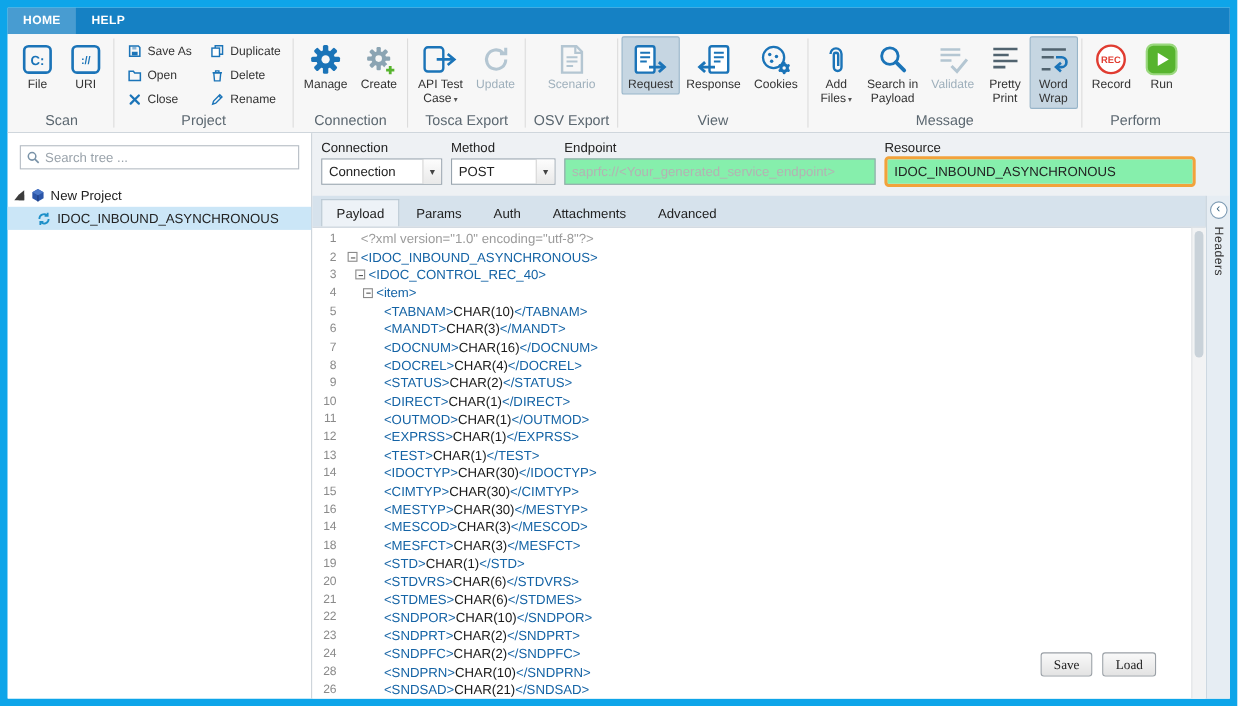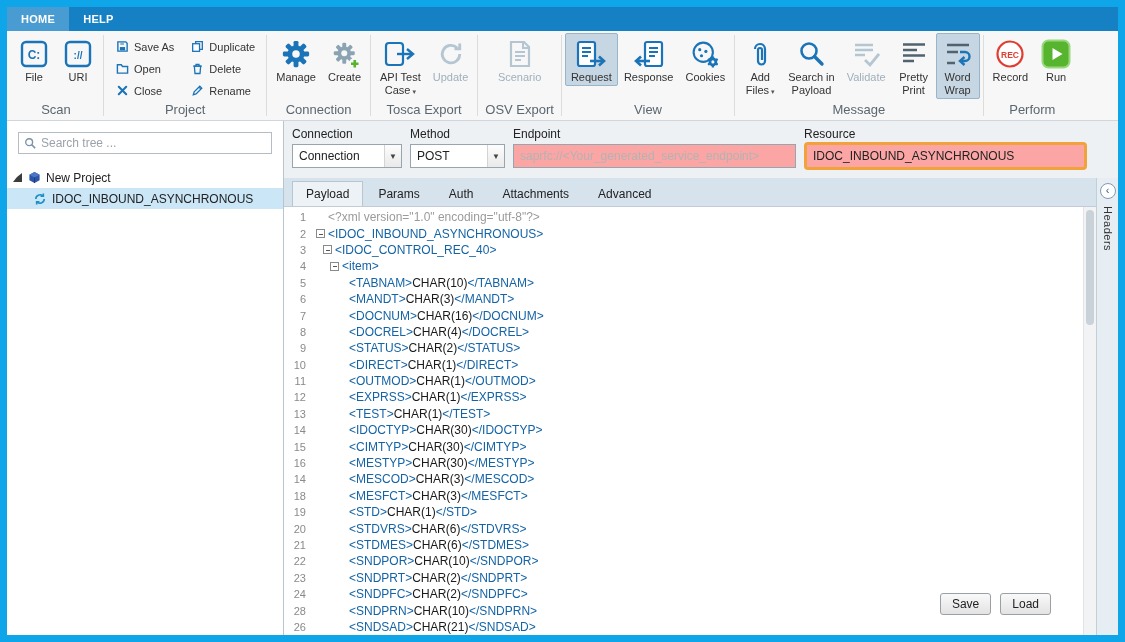--- a/index.html
+++ b/index.html
@@ -44,21 +44,21 @@
 
   
   .content{flex:1;display:flex;flex-direction:column;background:#eef1f4;min-width:0}
   .form-area{padding:6px 8px 8px;display:flex;gap:8px;flex:none}
   .ffield{display:flex;flex-direction:column}
   .flabel{font-size:12px;color:#222;margin-bottom:3px}
   .w-conn{width:110px}.w-method{width:95px}.w-endpoint{width:283px}.w-resource{width:283px}
   .combo{height:24px;background:#fff;border:1px solid #98a4ae;display:flex;align-items:stretch;font-size:12px;color:#222}
   .combo-text{flex:1;display:flex;align-items:center;padding:0 6px;overflow:hidden}
   .combo-caret{width:17px;display:flex;align-items:center;justify-content:center;font-size:8px;color:#444;border-left:1px solid #d4d4d4;background:linear-gradient(#fdfdfd,#e9e9e9)}
-  .tinput{height:24px;border:1px solid #98a4ae;background:#fca5a5;font-size:12px;color:#222;padding:0 6px;width:100%;outline:none;font-family:"Liberation Sans",sans-serif}
+  .tinput{height:24px;border:1px solid #98a4ae;background:#86efac;font-size:12px;color:#222;padding:0 6px;width:100%;outline:none;font-family:"Liberation Sans",sans-serif}
   .tinput::placeholder{color:#b3b3b3}
   .resource-hl{border:3px solid #f2a23b;border-radius:4px;height:28px;margin-top:-2px;background:#fff}
   .resource-hl .tinput{border:none;height:22px}
 
   .body-row{flex:1;display:flex;min-height:0}
   .edit-col{flex:1;display:flex;flex-direction:column;min-width:0}
   .tabstrip{height:28px;background:#d6e2ec;display:flex;align-items:flex-end;padding-left:8px;flex:none}
   .tab{font-size:12px;color:#222;padding:5px 13px 5px;margin-right:1px;border:1px solid transparent;border-bottom:none}
   .tab.active{background:#edf2f7;border-color:#b7c6d2}
 
@@ -68,21 +68,21 @@
   .lnum{width:28px;flex:none;text-align:right;color:#8a8a8a;font-size:11px;padding-right:6px}
   .egut{flex:none;display:inline-block}
   .cbox{width:9px;height:9px;border:1px solid #8a8a8a;background:#fff;position:relative;flex:none;margin-right:3px}
   .cbox::after{content:'';position:absolute;left:1.5px;right:1.5px;top:3.5px;height:1px;background:#555}
   .xtag{color:#1463a5;font-weight:normal}
   .xval{color:#1a1a1a}
   .xdecl{color:#9b9b9b}
   .vscroll{width:13px;flex:none;background:#f2f3f4;border-left:1px solid #e2e4e6;position:relative}
   .vthumb{position:absolute;top:3px;left:2px;right:2px;height:115px;background:#c9d2d9;border-radius:5px}
   .editor-buttons{position:absolute;right:45px;bottom:20px;display:flex;gap:9px}
-  .btn{height:22px;min-width:42px;padding:0 11px;font-size:12px;color:#222;background:linear-gradient(#f9f9f9,#e3e3e3);border:1px solid #9aa0a6;border-radius:3px;font-family:Liberation Sans, sans-serif}
+  .btn{height:22px;min-width:42px;padding:0 11px;font-size:12px;color:#222;background:linear-gradient(#f9f9f9,#e3e3e3);border:1px solid #9aa0a6;border-radius:3px;font-family:Liberation Serif, serif}
 
   .side-strip{width:22px;flex:none;background:#e6edf3;border-left:1px solid #c2cfd9;display:flex;flex-direction:column;align-items:center;padding-top:5px;gap:7px}
   .hdr-circle{width:16px;height:16px;border-radius:50%;border:1px solid #7f9cb4;background:#fff;color:#35627f;font-size:11px;line-height:13px;text-align:center}
   .hdr-text{writing-mode:vertical-rl;font-size:11px;color:#333;letter-spacing:.5px}
 </style>
 </head>
 <body>
 
 <div class="app">
 

